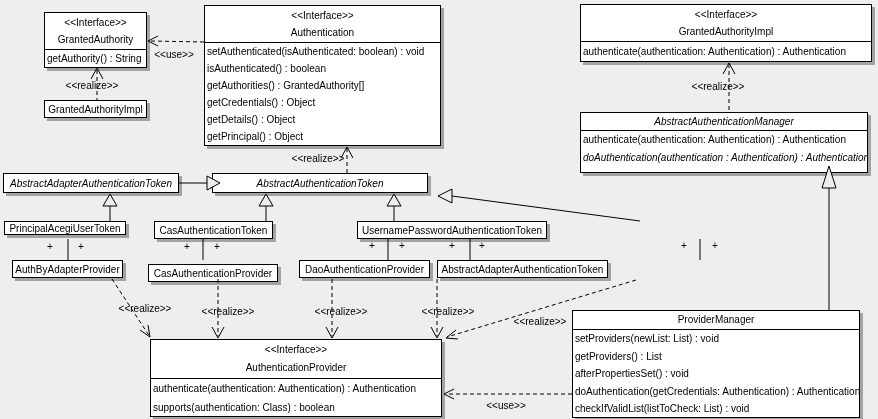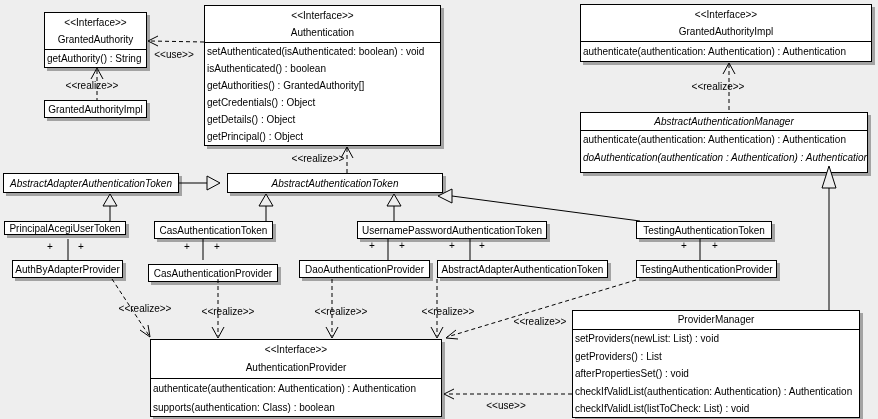--- a/index.html
+++ b/index.html
@@ -84,51 +84,45 @@
     <div class="methods">
       <div class="m" style="height:18px;line-height:18px">authenticate(authentication: Authentication) : Authentication</div>
       <div class="m it" style="height:18px;line-height:18px">doAuthentication(authentication : Authentication) : Authentication</div>
     </div>
   </div>
 
   <div class="uml-box single" style="left:3px;top:173px;width:176px;height:20px">
     <span class="it">AbstractAdapterAuthenticationToken</span>
   </div>
 
-  <div class="uml-box single" style="left:227px;top:173px;width:216px;height:20px">
+  <div class="uml-box single" style="left:212px;top:173px;width:216px;height:20px">
     <span class="it">AbstractAuthenticationToken</span>
   </div>
 
   <div class="uml-box single" style="left:4px;top:221px;width:122px;height:14px">
     <span>PrincipalAcegiUserToken</span>
   </div>
   <div class="uml-box single" style="left:154px;top:221px;width:119px;height:18px">
     <span>CasAuthenticationToken</span>
   </div>
   <div class="uml-box single" style="left:357px;top:221px;width:190px;height:18px">
     <span>UsernamePasswordAuthenticationToken</span>
   </div>
-  <div class="uml-box single" style="left:636px;top:221px;width:136px;height:18px">
-    <span>TestingAuthenticationToken</span>
-  </div>
 
   <div class="uml-box single" style="left:12px;top:260px;width:111px;height:18px">
     <span>AuthByAdapterProvider</span>
   </div>
   <div class="uml-box single" style="left:148px;top:264px;width:130px;height:18px">
     <span>CasAuthenticationProvider</span>
   </div>
   <div class="uml-box single" style="left:299px;top:260px;width:131px;height:18px">
     <span>DaoAuthenticationProvider</span>
   </div>
   <div class="uml-box single" style="left:437px;top:260px;width:171px;height:18px">
     <span>AbstractAdapterAuthenticationToken</span>
-  </div>
-  <div class="uml-box single" style="left:636px;top:260px;width:141px;height:18px">
-    <span>TestingAuthenticationProvider</span>
   </div>
 
   <div class="uml-box" style="left:150px;top:339px;width:292px;height:78px">
     <div class="hdr">
       <div class="stereo" style="height:19px;line-height:20px">&lt;&lt;Interface&gt;&gt;</div>
       <div class="cname" style="height:19px;line-height:18px">AuthenticationProvider</div>
     </div>
     <div class="methods">
       <div class="m" style="height:19px;line-height:19px">authenticate(authentication: Authentication) : Authentication</div>
       <div class="m" style="height:19px;line-height:19px">supports(authentication: Class) : boolean</div>
@@ -136,21 +130,21 @@
   </div>
 
   <div class="uml-box" style="left:572px;top:310px;width:288px;height:108px">
     <div class="hdr">
       <div class="cname" style="height:18px;line-height:18px">ProviderManager</div>
     </div>
     <div class="methods">
       <div class="m" style="height:17.6px;line-height:17.6px">setProviders(newList: List) : void</div>
       <div class="m" style="height:17.6px;line-height:17.6px">getProviders() : List</div>
       <div class="m" style="height:17.6px;line-height:17.6px">afterPropertiesSet() : void</div>
-      <div class="m" style="height:17.6px;line-height:17.6px">checkIfValidList(authentication: Authentication) : Authentication</div>
+      <div class="m" style="height:17.6px;line-height:17.6px">doAuthentication(getCredentials: Authentication) : Authentication</div>
       <div class="m" style="height:17.6px;line-height:17.6px">checkIfValidList(listToCheck: List) : void</div>
     </div>
   </div>
 
   <svg class="overlay" width="878" height="419" viewBox="0 0 878 419">
 
     <g>
       <path class="ln dash" d="M204,42 L150,41"></path>
       <path class="ln" d="M158,36 L148,41 L158,46"></path>
     </g>

